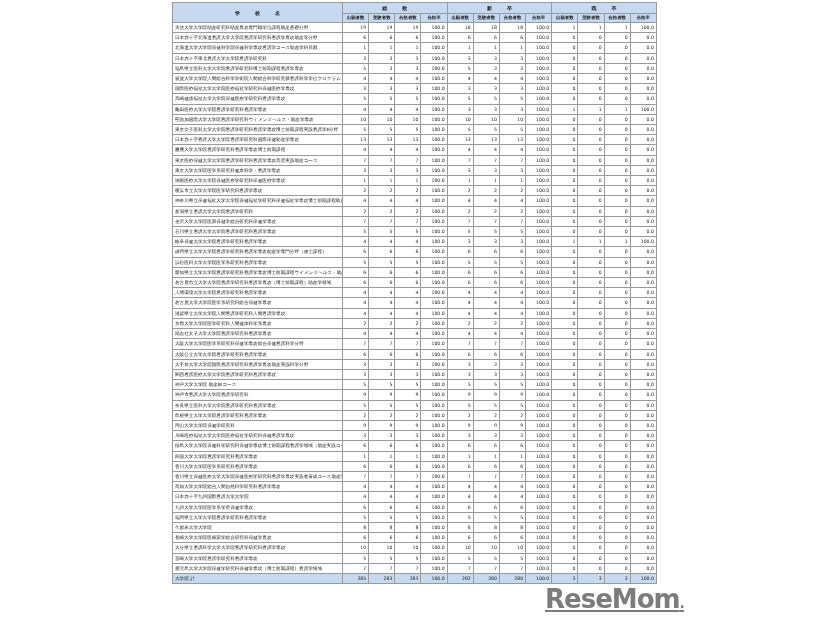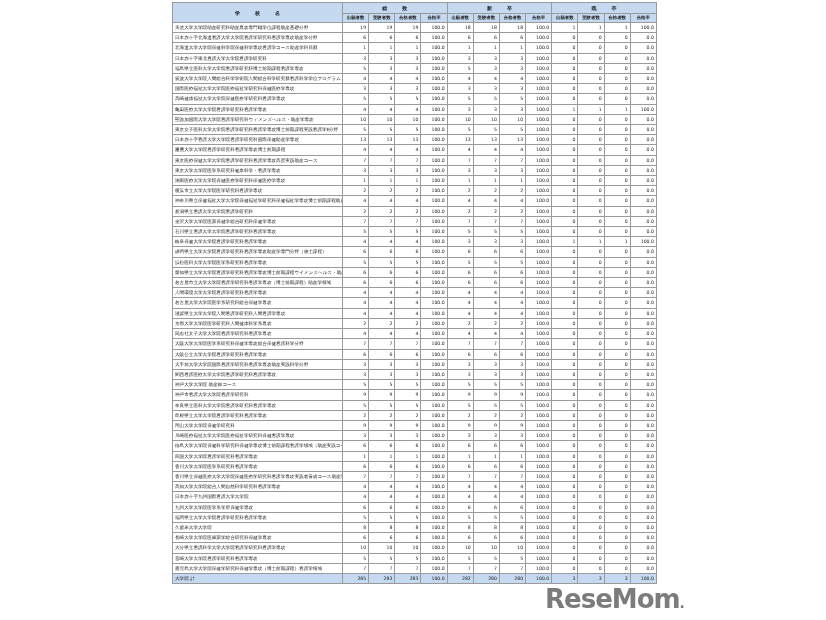--- a/index.html
+++ b/index.html
@@ -6,21 +6,21 @@
   body { width:826px; height:620px; position:relative; overflow:hidden; font-family:"DejaVu Sans", sans-serif; }
   .sheet { position:absolute; left:172px; top:2px; width:484px; }
   table { border-collapse:collapse; width:484px; table-layout:fixed; font-size:4.6px; color:#222; }
   td, th { border:1px solid #9a9a9a; padding:0 2px; height:9.2px; line-height:9.2px; white-space:nowrap; overflow:hidden; }
   th { background:#c5d9f1; font-weight:bold; text-align:center; }
   .hdr1 th { height:10px; line-height:10px; font-size:5px; }
   .hdr2 th { font-size:4.4px; height:8px; line-height:8px; }
   td.name { text-align:left; }
   td.num { text-align:right; }
   tr.total td { background:#c5d9f1; }
-  .logo { position:absolute; left:545px; top:584px; font-family:"DejaVu Sans", sans-serif; font-size:26px; font-weight:bold; color:#6e6e6e; letter-spacing:-1px; opacity:0.9; }
+  .logo { position:absolute; left:545px; top:584px; font-family:"DejaVu Sans", sans-serif; font-size:26px; font-weight:bold; color:#6e6e6e; letter-spacing:-1px; opacity:0.9;text-decoration:underline; }
   .logo small { font-size:14px; }
 </style>
 </head>
 <body>
 
 <div class="sheet">
   <table>
     <colgroup>
       <col style="width:170px">
       <col span="12" style="width:26.17px">

